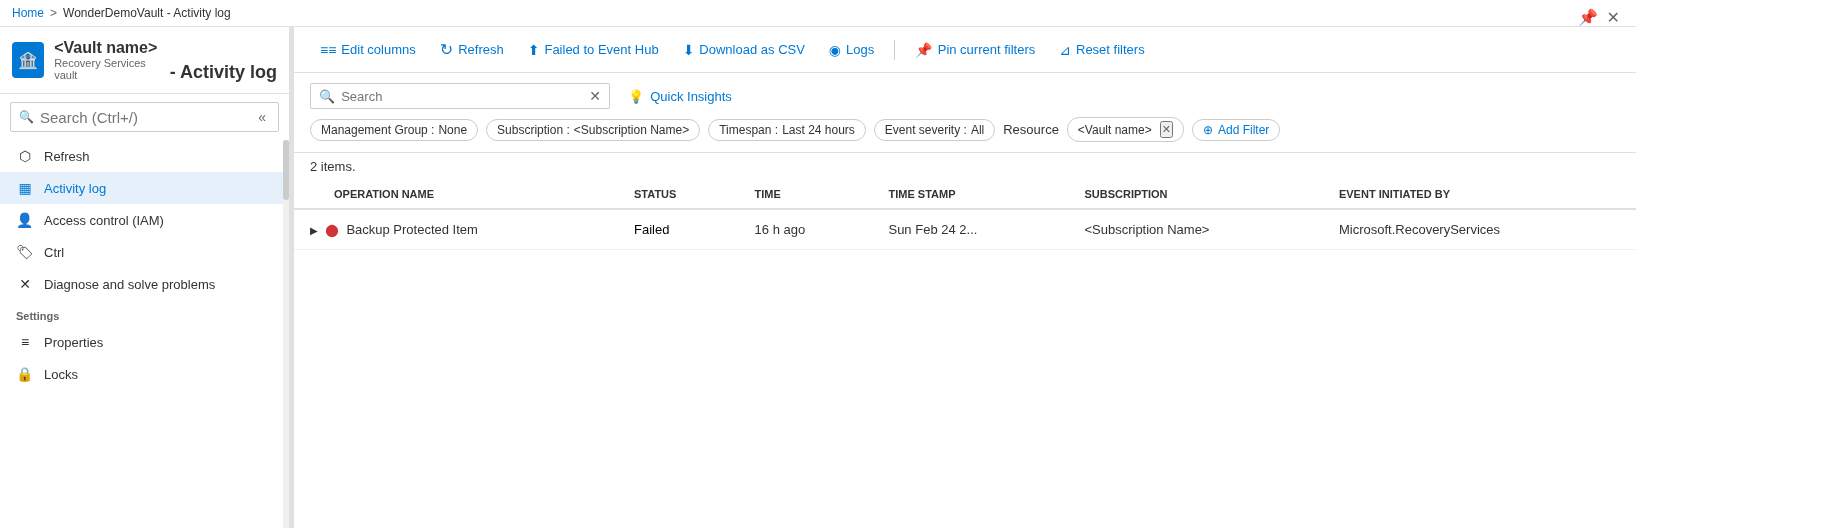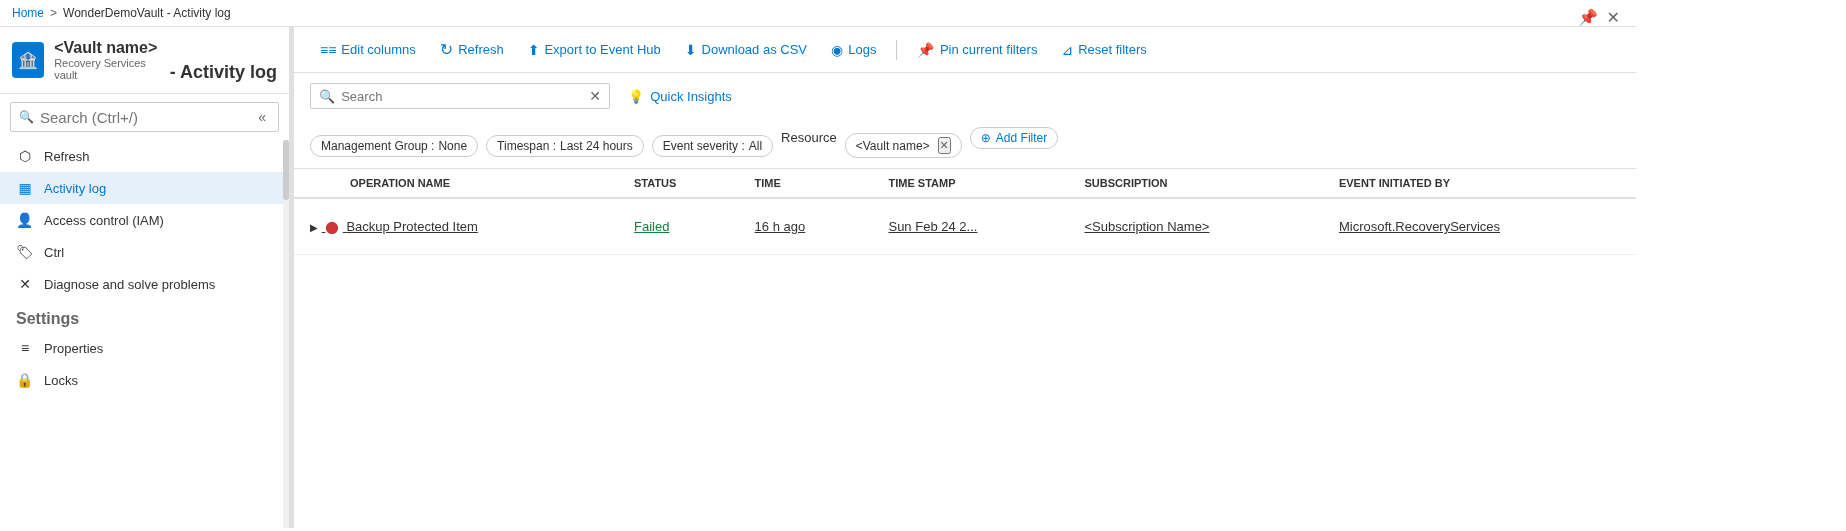--- a/index.html
+++ b/index.html
@@ -50,21 +50,21 @@
     }
     .nav-item {
       display: flex; align-items: center; gap: 10px;
       padding: 8px 16px; cursor: pointer; color: #333;
     }
     .nav-item.active { background: #e5f0fb; color: #0078d4; }
     .nav-icon { font-size: 14px; width: 18px; text-align: center; }
     .nav-label { font-size: 13px; }
 
     .nav-section-title {
-      padding: 10px 16px 4px; font-size: 16px; font-weight: 600;
+      padding: 10px 16px 4px; font-size: 11px; font-weight: 600;
       color: #666; text-transform: none;
     }
 
     
     .content { flex: 1; display: flex; flex-direction: column; overflow: hidden; }
 
     
     .toolbar {
       display: flex; align-items: center; gap: 4px;
       padding: 8px 16px; border-bottom: 1px solid #e0e0e0;
@@ -93,21 +93,21 @@
     .quick-insights-btn {
       display: flex; align-items: center; gap: 6px;
       background: none; border: none; cursor: pointer;
       color: #0078d4; font-size: 13px; padding: 4px 8px;
     }
 
     .filter-row2 { display: flex; align-items: center; gap: 8px; flex-wrap: wrap; }
     .filter-pill {
       display: flex; align-items: center; gap: 4px;
       border: 1px solid #ccc; border-radius: 12px; padding: 3px 10px;
-      font-size: 12px; background: #fff; cursor: pointer; white-space: nowrap; margin-top: 16px;
+      font-size: 12px; background: #fff; cursor: pointer; white-space: nowrap;
     }
     .filter-pill .pill-close { color: #666; margin-left: 4px; font-size: 11px; }
 
     .add-filter-btn {
       display: flex; align-items: center; gap: 5px;
       border: 1px solid #ccc; border-radius: 12px; padding: 3px 10px;
       font-size: 12px; background: #fff; cursor: pointer; color: #0078d4;
     }
 
     
@@ -116,27 +116,27 @@
     
     .table-wrapper { flex: 1; overflow: auto; }
     table { width: 100%; border-collapse: collapse; }
     thead tr { border-bottom: 2px solid #e0e0e0; }
     thead th {
       padding: 8px 16px; text-align: left; font-size: 11px; font-weight: 700;
       color: #333; text-transform: uppercase; white-space: nowrap; background: #fff;
     }
     tbody tr { border-bottom: 1px solid #f0f0f0; }
     tbody tr.selected { background: #e8f3fb; }
-    tbody td { padding: 20px 16px; font-size: 13px; vertical-align: middle; text-decoration: underline; }
+    tbody td { padding: 12px 16px; font-size: 13px; vertical-align: middle; }
 
     .expand-btn {
       background: none; border: none; cursor: pointer;
       font-size: 10px; color: #333; margin-right: 4px;
     }
-    .status-failed { color: #15803d; }
+    .status-failed { color: #000000; }
     .status-succeeded { color: #333; }
     .error-icon { color: #d13438; margin-right: 4px; font-size: 14px; display: inline-block; }
     .info-icon { color: #0078d4; margin-right: 4px; font-size: 14px; display: inline-block; }
     .link-text { color: #0078d4; cursor: pointer; text-decoration: none; }
 
     
     .window-controls {
       position: absolute; top: 8px; right: 16px;
       display: flex; gap: 8px; align-items: center;
     }
@@ -248,21 +248,21 @@
         <button class="toolbar-btn">
           <span class="btn-icon">≡≡</span>
           <span>Edit columns</span>
         </button>
         <button class="toolbar-btn">
           <span class="btn-icon" style="font-size:16px;">↻</span>
           <span>Refresh</span>
         </button>
         <button class="toolbar-btn">
           <span class="btn-icon">⬆</span>
-          <span>Export to Event Hub</span>
+          <span>Failed to Event Hub</span>
         </button>
         <button class="toolbar-btn">
           <span class="btn-icon">⬇</span>
           <span>Download as CSV</span>
         </button>
         <button class="toolbar-btn">
           <span class="btn-icon">◉</span>
           <span>Logs</span>
         </button>
         <div class="toolbar-sep"></div>
@@ -288,45 +288,50 @@
             <span>Quick Insights</span>
           </button>
         </div>
 
         <div class="filter-row2">
           <div class="filter-pill">
             <span>Management Group :</span>
             <span>None</span>
           </div>
           <div class="filter-pill">
+            <span>Subscription :</span>
+            <span>&lt;Subscription Name&gt;</span>
+          </div>
+          <div class="filter-pill">
             <span>Timespan :</span>
             <span>Last 24 hours</span>
           </div>
           <div class="filter-pill">
             <span>Event severity :</span>
             <span>All</span>
           </div>
           <span style="font-size:13px;">Resource</span>
           <div class="filter-pill">
             <span>&lt;Vault name&gt;</span>
             <button class="pill-close">✕</button>
           </div>
           <button class="add-filter-btn">
             <span>⊕</span>
             <span>Add Filter</span>
           </button>
         </div>
       </div>
 
+      <div class="items-count">2 items.</div>
 
       <div class="table-wrapper">
         <table>
           <thead>
             <tr>
-              <th style="padding-left:56px;">OPERATION NAME</th>
+              <th style="padding-left:40px;">OPERATION NAME</th>
               <th>STATUS</th>
               <th>TIME</th>
               <th>TIME STAMP</th>
               <th>SUBSCRIPTION</th>
               <th>EVENT INITIATED BY</th>
             </tr>
           </thead>
           <tbody>
 
             <tr class="table-row">

